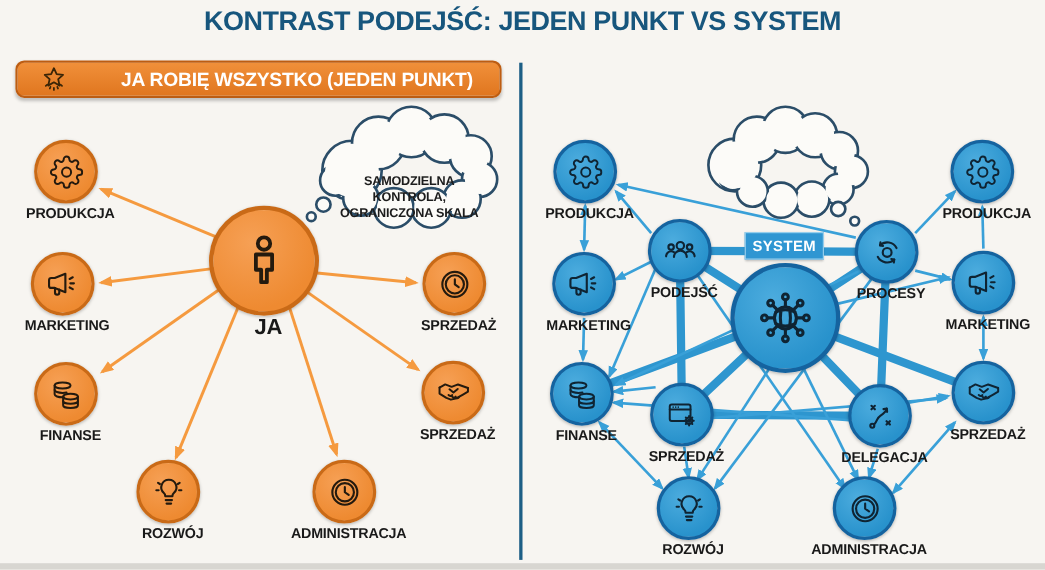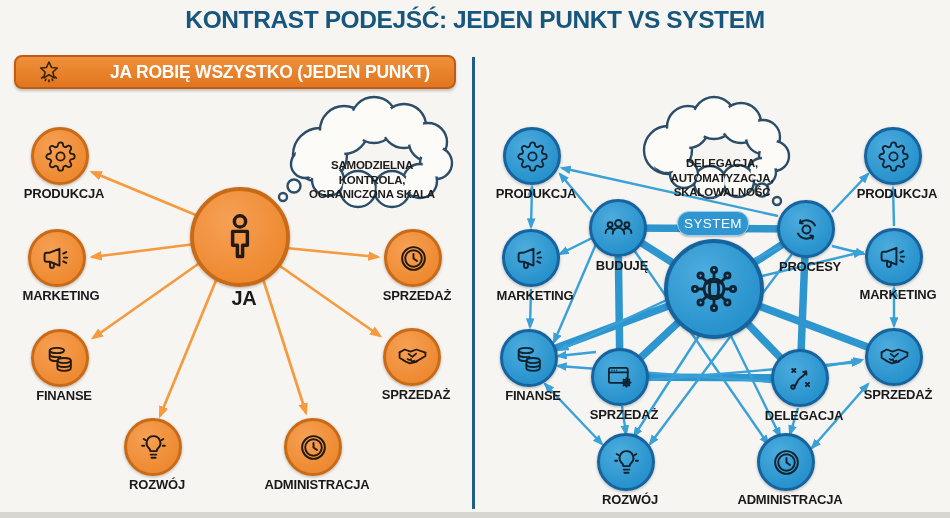--- a/index.html
+++ b/index.html
@@ -31,22 +31,22 @@
   .lg .circle svg{width:52px;height:52px;}
   .nlabel{position:absolute;left:4px;transform:translateX(-50%);white-space:nowrap;
           font-weight:bold;font-size:13px;color:#191919;letter-spacing:-.2px;}
   .sm .nlabel{top:30px;}
   .lg .nlabel{top:50px;font-size:20px;}
   .cloud-text{position:absolute;z-index:3;text-align:center;font-weight:bold;font-size:11.5px;
               line-height:1.28;color:#1c1c1c;white-space:pre-line;letter-spacing:-.2px;margin-top:32px;}
   .cloud-text-left{left:292px;top:126px;width:160px;}
   .cloud-text-right{left:646px;top:124px;width:152px;}
   .sysbadge{position:absolute;left:677px;top:211px;width:72px;height:25px;box-sizing:border-box;
-            background:#2f96d2;border:1.5px solid #9ed3ef;border-radius:12px;z-index:4;
-            display:flex;align-items:center;justify-content:center;color:#fff;font-weight:normal;
+            background:#2f96d2;border:1.5px solid #9ed3ef;border-radius:0;z-index:4;
+            display:flex;align-items:center;justify-content:center;color:#fff;font-weight:bold;
             font-size:13.5px;letter-spacing:.4px;box-shadow:0 1px 2px rgba(0,0,0,.25);}
 </style>
 </head>
 <body>
 
 <svg width="0" height="0" style="position:absolute" aria-hidden="true">
   <defs>
     <symbol id="i-gear" viewBox="0 0 24 24" fill="none" stroke="currentColor" stroke-width="1.4" stroke-linecap="round" stroke-linejoin="round">
       <circle cx="12" cy="12" r="3.2"></circle>
       <path d="M19.4 15a1.65 1.65 0 0 0 .33 1.82l.06.06a2 2 0 0 1 0 2.83 2 2 0 0 1-2.83 0l-.06-.06a1.65 1.65 0 0 0-1.82-.33 1.65 1.65 0 0 0-1 1.51V21a2 2 0 0 1-2 2 2 2 0 0 1-2-2v-.09A1.65 1.65 0 0 0 9 19.4a1.65 1.65 0 0 0-1.82.33l-.06.06a2 2 0 0 1-2.83 0 2 2 0 0 1 0-2.83l.06-.06a1.65 1.65 0 0 0 .33-1.82 1.65 1.65 0 0 0-1.51-1H3a2 2 0 0 1-2-2 2 2 0 0 1 2-2h.09A1.65 1.65 0 0 0 4.6 9a1.65 1.65 0 0 0-.33-1.82l-.06-.06a2 2 0 0 1 0-2.83 2 2 0 0 1 2.83 0l.06.06a1.65 1.65 0 0 0 1.82.33H9a1.65 1.65 0 0 0 1-1.51V3a2 2 0 0 1 2-2 2 2 0 0 1 2 2v.09a1.65 1.65 0 0 0 1 1.51 1.65 1.65 0 0 0 1.82-.33l.06-.06a2 2 0 0 1 2.83 0 2 2 0 0 1 0 2.83l-.06.06a1.65 1.65 0 0 0-.33 1.82V9a1.65 1.65 0 0 0 1.51 1H21a2 2 0 0 1 2 2 2 2 0 0 1-2 2h-.09a1.65 1.65 0 0 0-1.51 1z"></path>
@@ -261,23 +261,20 @@
         <circle cx="684" cy="174" r="11.4" fill="#fcfbf8"></circle>
         <circle cx="666" cy="161" r="9.4" fill="#fcfbf8"></circle>
         <circle cx="762" cy="190" r="6.5" fill="#fcfbf8" stroke="#2b4d68" stroke-width="2.4"></circle>
         <circle cx="777" cy="201" r="4" fill="#fcfbf8" stroke="#2b4d68" stroke-width="2.4"></circle>
       </g>
   </svg>
 
   <div class="cloud-text cloud-text-left">SAMODZIELNA
 KONTROLA,
 OGRANICZONA SKALA</div>
-  <div class="cloud-text cloud-text-right">DELEGACJA,
-AUTOMATYZACJA,
-SKALOWALNOŚĆ</div>
 
   <div id="nodes-left">
       <div class="node orange lg" style="left: 240px; top: 237px;">
         <div class="circle">
           <svg>
             <use href="#i-person"></use>
           </svg>
         </div>
         <div class="nlabel">JA</div>
       </div>
@@ -369,21 +366,21 @@
           </svg>
         </div>
         <div class="nlabel">FINANSE</div>
       </div>
       <div class="node blue sm" style="left: 618px; top: 228px;">
         <div class="circle">
           <svg>
             <use href="#i-team"></use>
           </svg>
         </div>
-        <div class="nlabel">BUDUJĘ</div>
+        <div class="nlabel">PODEJŚĆ</div>
       </div>
       <div class="node blue sm" style="left: 806px; top: 229px;">
         <div class="circle">
           <svg>
             <use href="#i-cycle"></use>
           </svg>
         </div>
         <div class="nlabel">PROCESY</div>
       </div>
       <div class="node blue sm" style="left: 620px; top: 377px;">

